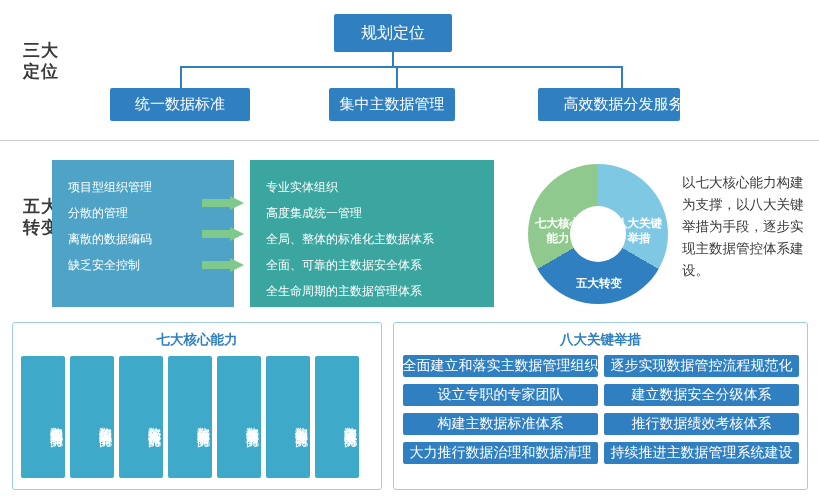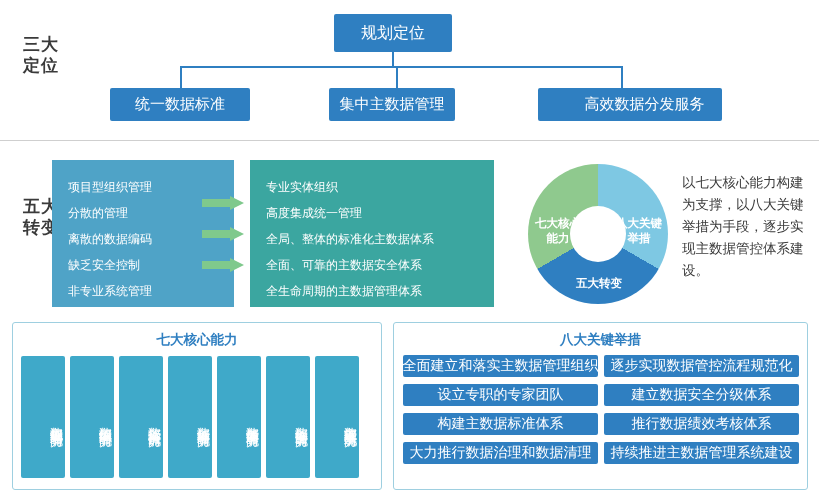--- a/index.html
+++ b/index.html
@@ -14,36 +14,36 @@
   }
   .stage { position:absolute; inset:0; }
 
   
   .sec1 { position:absolute; left:0; top:0; width:819px; height:138px; }
   .side-label {
     position:absolute;
     font-size:17px; font-weight:bold; color:#3a3a3a;
     line-height:1.25; text-align:center; letter-spacing:1px;
   }
-  #label-three { left:18px; top:34px; width:46px; }
+  #label-three { left:18px; top:40px; width:46px; }
   #label-five  { left:18px; top:196px; width:46px; }
 
   .box-blue {
     position:absolute;
     background:#2f7fc1;
     color:#ffffff;
     font-size:15px;
     display:flex; align-items:center; justify-content:center;
     border-radius:2px;
     white-space:nowrap;
   }
   #top-box { left:334px; top:14px; width:118px; height:38px; font-size:16px; }
   #pos1 { left:110px; top:88px; width:140px; height:33px; }
   #pos2 { left:329px; top:88px; width:126px; height:33px; }
-  #pos3 { left:538px; top:88px; width:184px; height:33px;padding-left:29px; }
+  #pos3 { left:538px; top:88px; width:142px; height:33px;padding-left:29px; }
 
   .connector { position:absolute; background:#2f7fc1; }
   #c-vert-top { left:392px; top:48px; width:2px; height:19px; }
   #c-horiz { left:180px; top:66px; width:443px; height:2px; }
   #c-v1 { left:180px; top:66px; width:2px; height:22px; }
   #c-v2 { left:396px; top:66px; width:2px; height:22px; }
   #c-v3 { left:621px; top:66px; width:2px; height:22px; }
 
   .divider {
     position:absolute; left:0; top:140px; width:819px; height:1px;
@@ -169,21 +169,20 @@
   <div class="divider"></div>
 
   <div class="sec2">
     <div class="side-label" id="label-five" style="left:18px; top:46px;">五大转变</div>
 
     <div class="panel" id="panel-left">
       <div>项目型组织管理</div>
       <div>分散的管理</div>
       <div>离散的数据编码</div>
       <div>缺乏安全控制</div>
-      <div>非专业系统管理</div>
     </div>
 
     <div class="arrows">
       <div class="arrow" id="arrow1">
           <span class="shaft"></span>
           <span class="head"></span>
         </div>
       <div class="arrow" id="arrow2">
           <span class="shaft"></span>
           <span class="head"></span>

